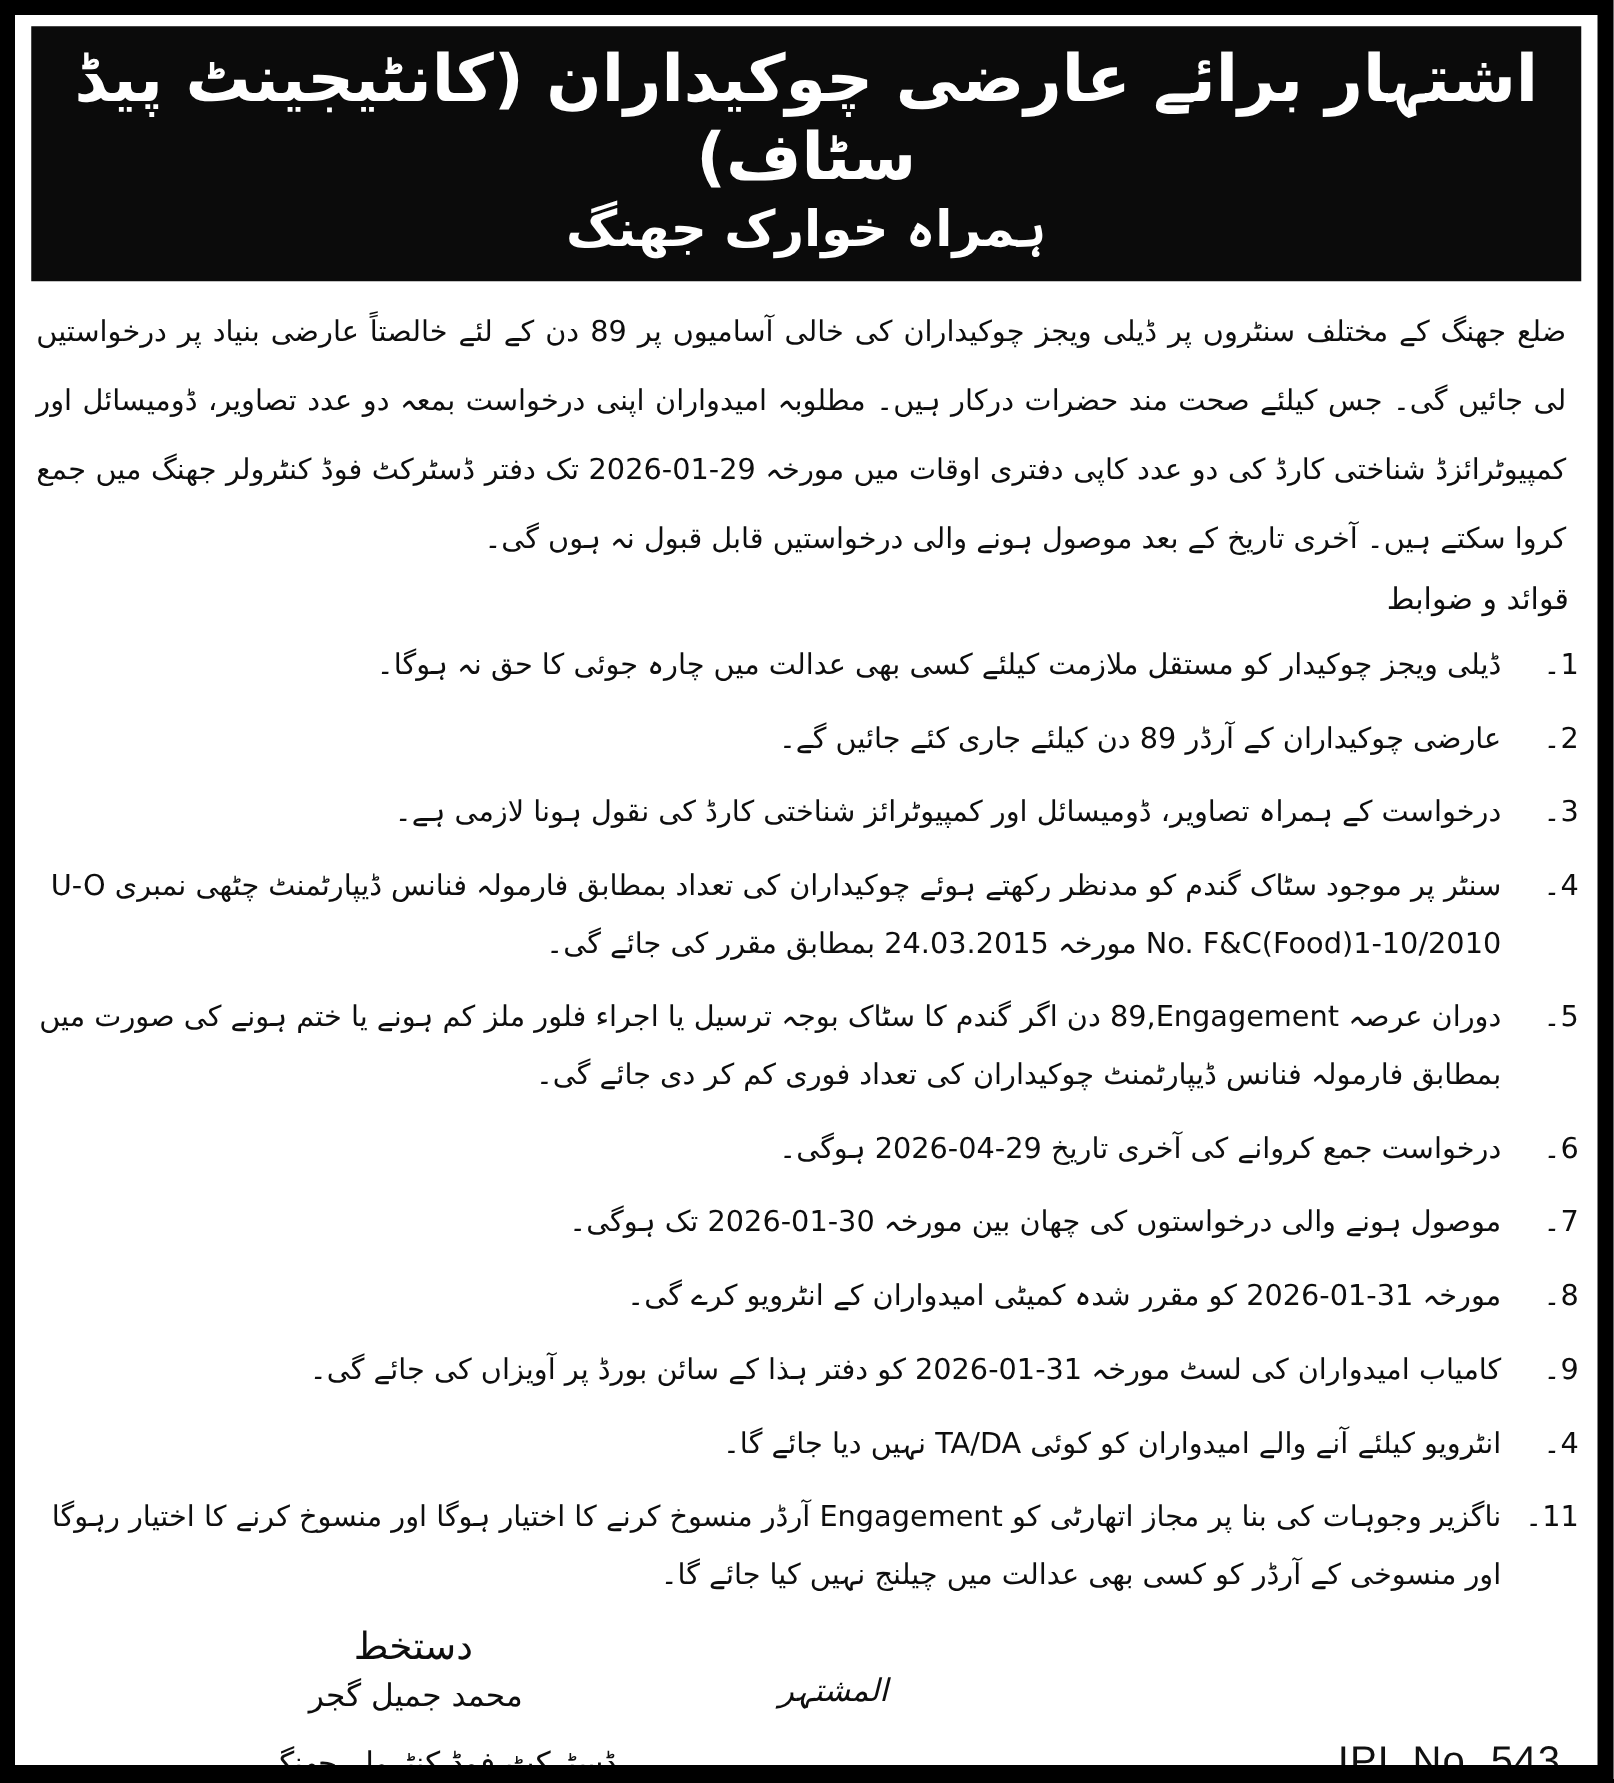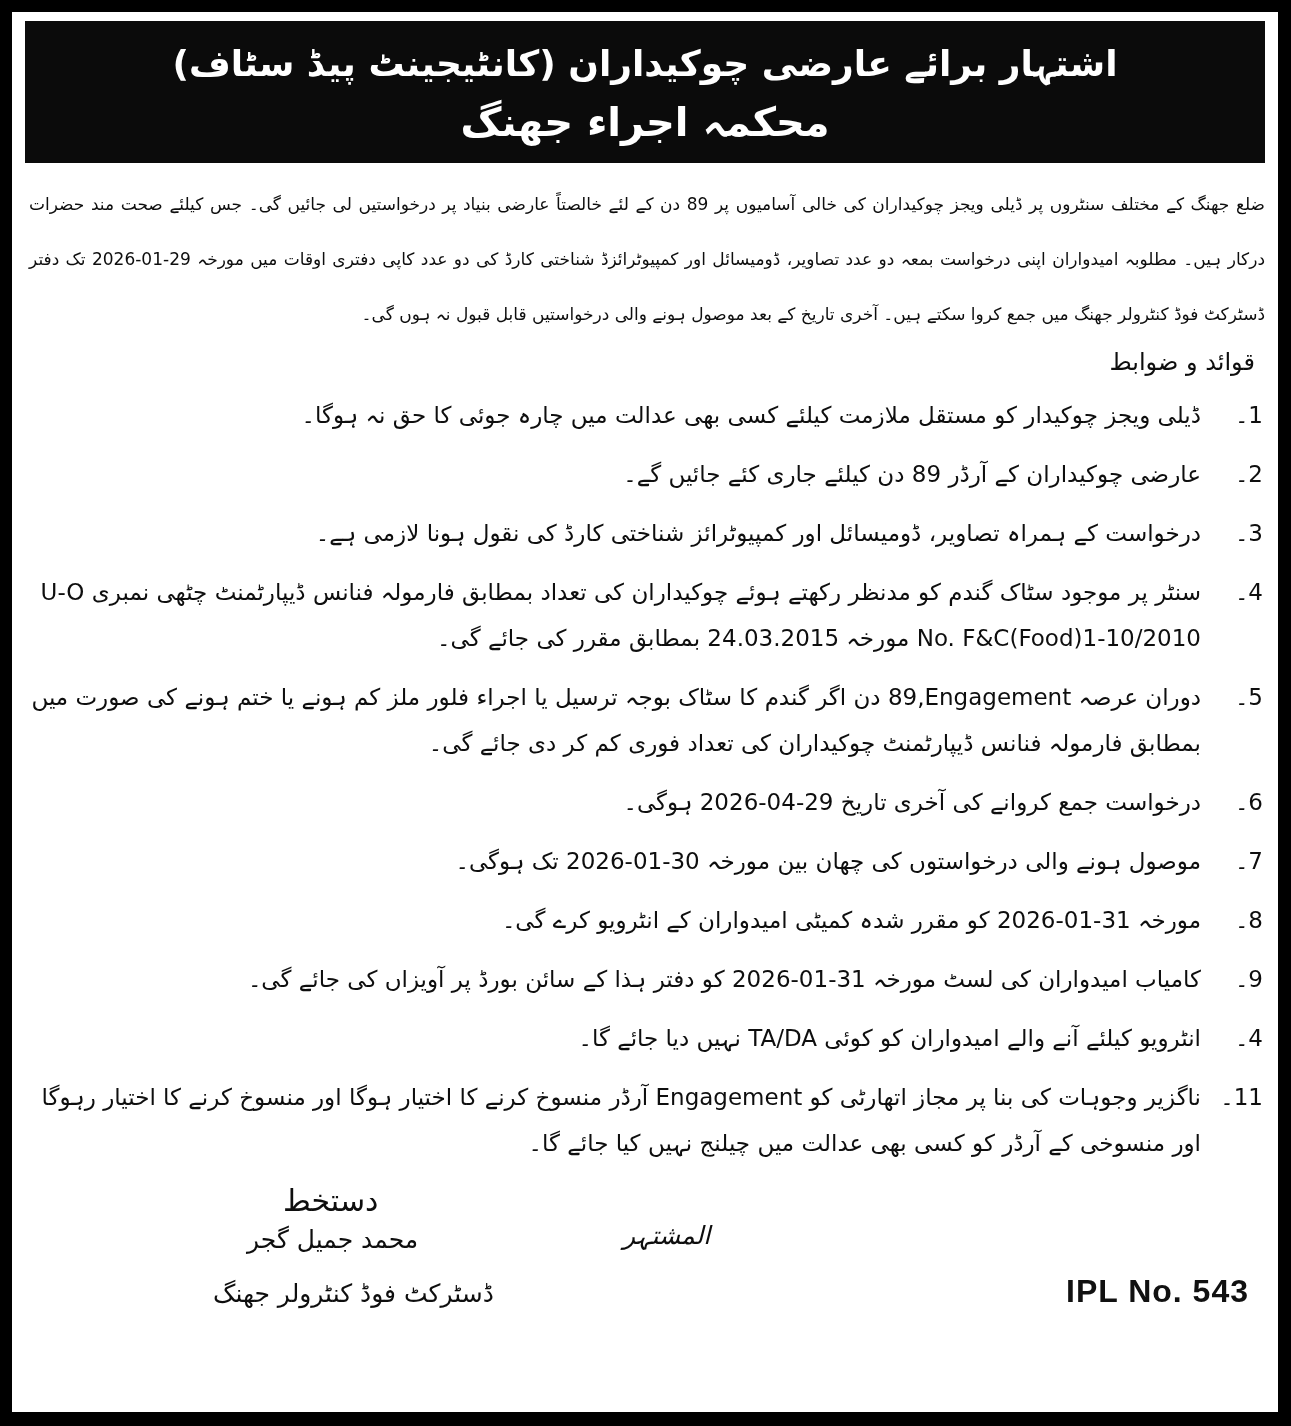--- a/index.html
+++ b/index.html
@@ -9,55 +9,55 @@
     font-family:"DejaVu Sans", sans-serif;
   }
   .sheet {
     width:100%; height:100%; box-sizing:border-box; background:#ffffff;
     padding:9px 13px 6px 13px; overflow:hidden;
   }
   .header {
     background:#0b0b0b; color:#ffffff; text-align:center;
     padding:12px 10px 14px 10px;
   }
-  .header .h1 { font-weight:bold; font-size:36px; line-height:62px; direction:rtl; }
+  .header .h1 { font-weight:bold; font-size:52px; line-height:62px; direction:rtl; }
   .header .h2 { font-weight:bold; font-size:40px; line-height:54px; direction:rtl; }
   .content { direction:rtl; color:#0e0e0e; }
   .intro {
-    margin:14px 0 6px 4px; font-size:17px; line-height:55px;
+    margin:14px 12px 6px 4px; font-size:23px; line-height:55px;
     text-align:justify;
   }
   .rules-heading { font-size:24px; text-align:right; margin:2px 10px 16px 0; }
   .rules { margin:0 2px 0 2px; }
   .rule {
     display:flex; align-items:flex-start; gap:8px;
     font-size:23px; line-height:46px; margin-bottom:13px;
   }
   .rule-num { flex:0 0 54px; white-space:nowrap; }
   .rule-text { flex:1 1 auto; text-align:right; }
   .sig-area { position:relative; height:170px; font-size:25px; }
   .sig-label   { position:absolute; left:258px; top:4px;  font-size:30px; }
   .sig-name    { position:absolute; left:222px; top:46px; }
   .sig-adv     { position:absolute; left:598px; top:42px;font-style:italic; }
   .sig-title   { position:absolute; left:188px; top:100px; }
   .ipl {
     position:absolute; right:16px; top:94px; direction:ltr;
-    font-family:"Liberation Sans", sans-serif; font-weight:bold;
+    font-family:"Liberation Sans", sans-serif; font-weight:normal;
     font-size:32px; color:#111111; letter-spacing:1px;text-align:right;
   }
 </style>
 </head>
 <body>
 
 <div class="page">
   <div class="sheet">
 
     <div class="header">
       <div class="h1">اشتہار برائے عارضی چوکیداران (کانٹیجینٹ پیڈ سٹاف)</div>
-      <div class="h2">محکمہ اجراء جھنگ</div>
+      <div class="h2">ہمراہ خوارک جھنگ</div>
     </div>
 
     <div class="content">
 
       <p class="intro">ضلع جھنگ کے مختلف سنٹروں پر ڈیلی ویجز چوکیداران کی خالی آسامیوں پر 89 دن کے لئے خالصتاً عارضی بنیاد پر درخواستیں لی جائیں گی۔ جس کیلئے صحت مند حضرات درکار ہیں۔ مطلوبہ امیدواران اپنی درخواست بمعہ دو عدد تصاویر، ڈومیسائل اور کمپیوٹرائزڈ شناختی کارڈ کی دو عدد کاپی دفتری اوقات میں مورخہ 29-01-2026 تک دفتر ڈسٹرکٹ فوڈ کنٹرولر جھنگ میں جمع کروا سکتے ہیں۔ آخری تاریخ کے بعد موصول ہونے والی درخواستیں قابل قبول نہ ہوں گی۔</p>
 
       <div class="rules-heading">قوائد و ضوابط</div>
 
       <div class="rules">
         <div class="rule">

